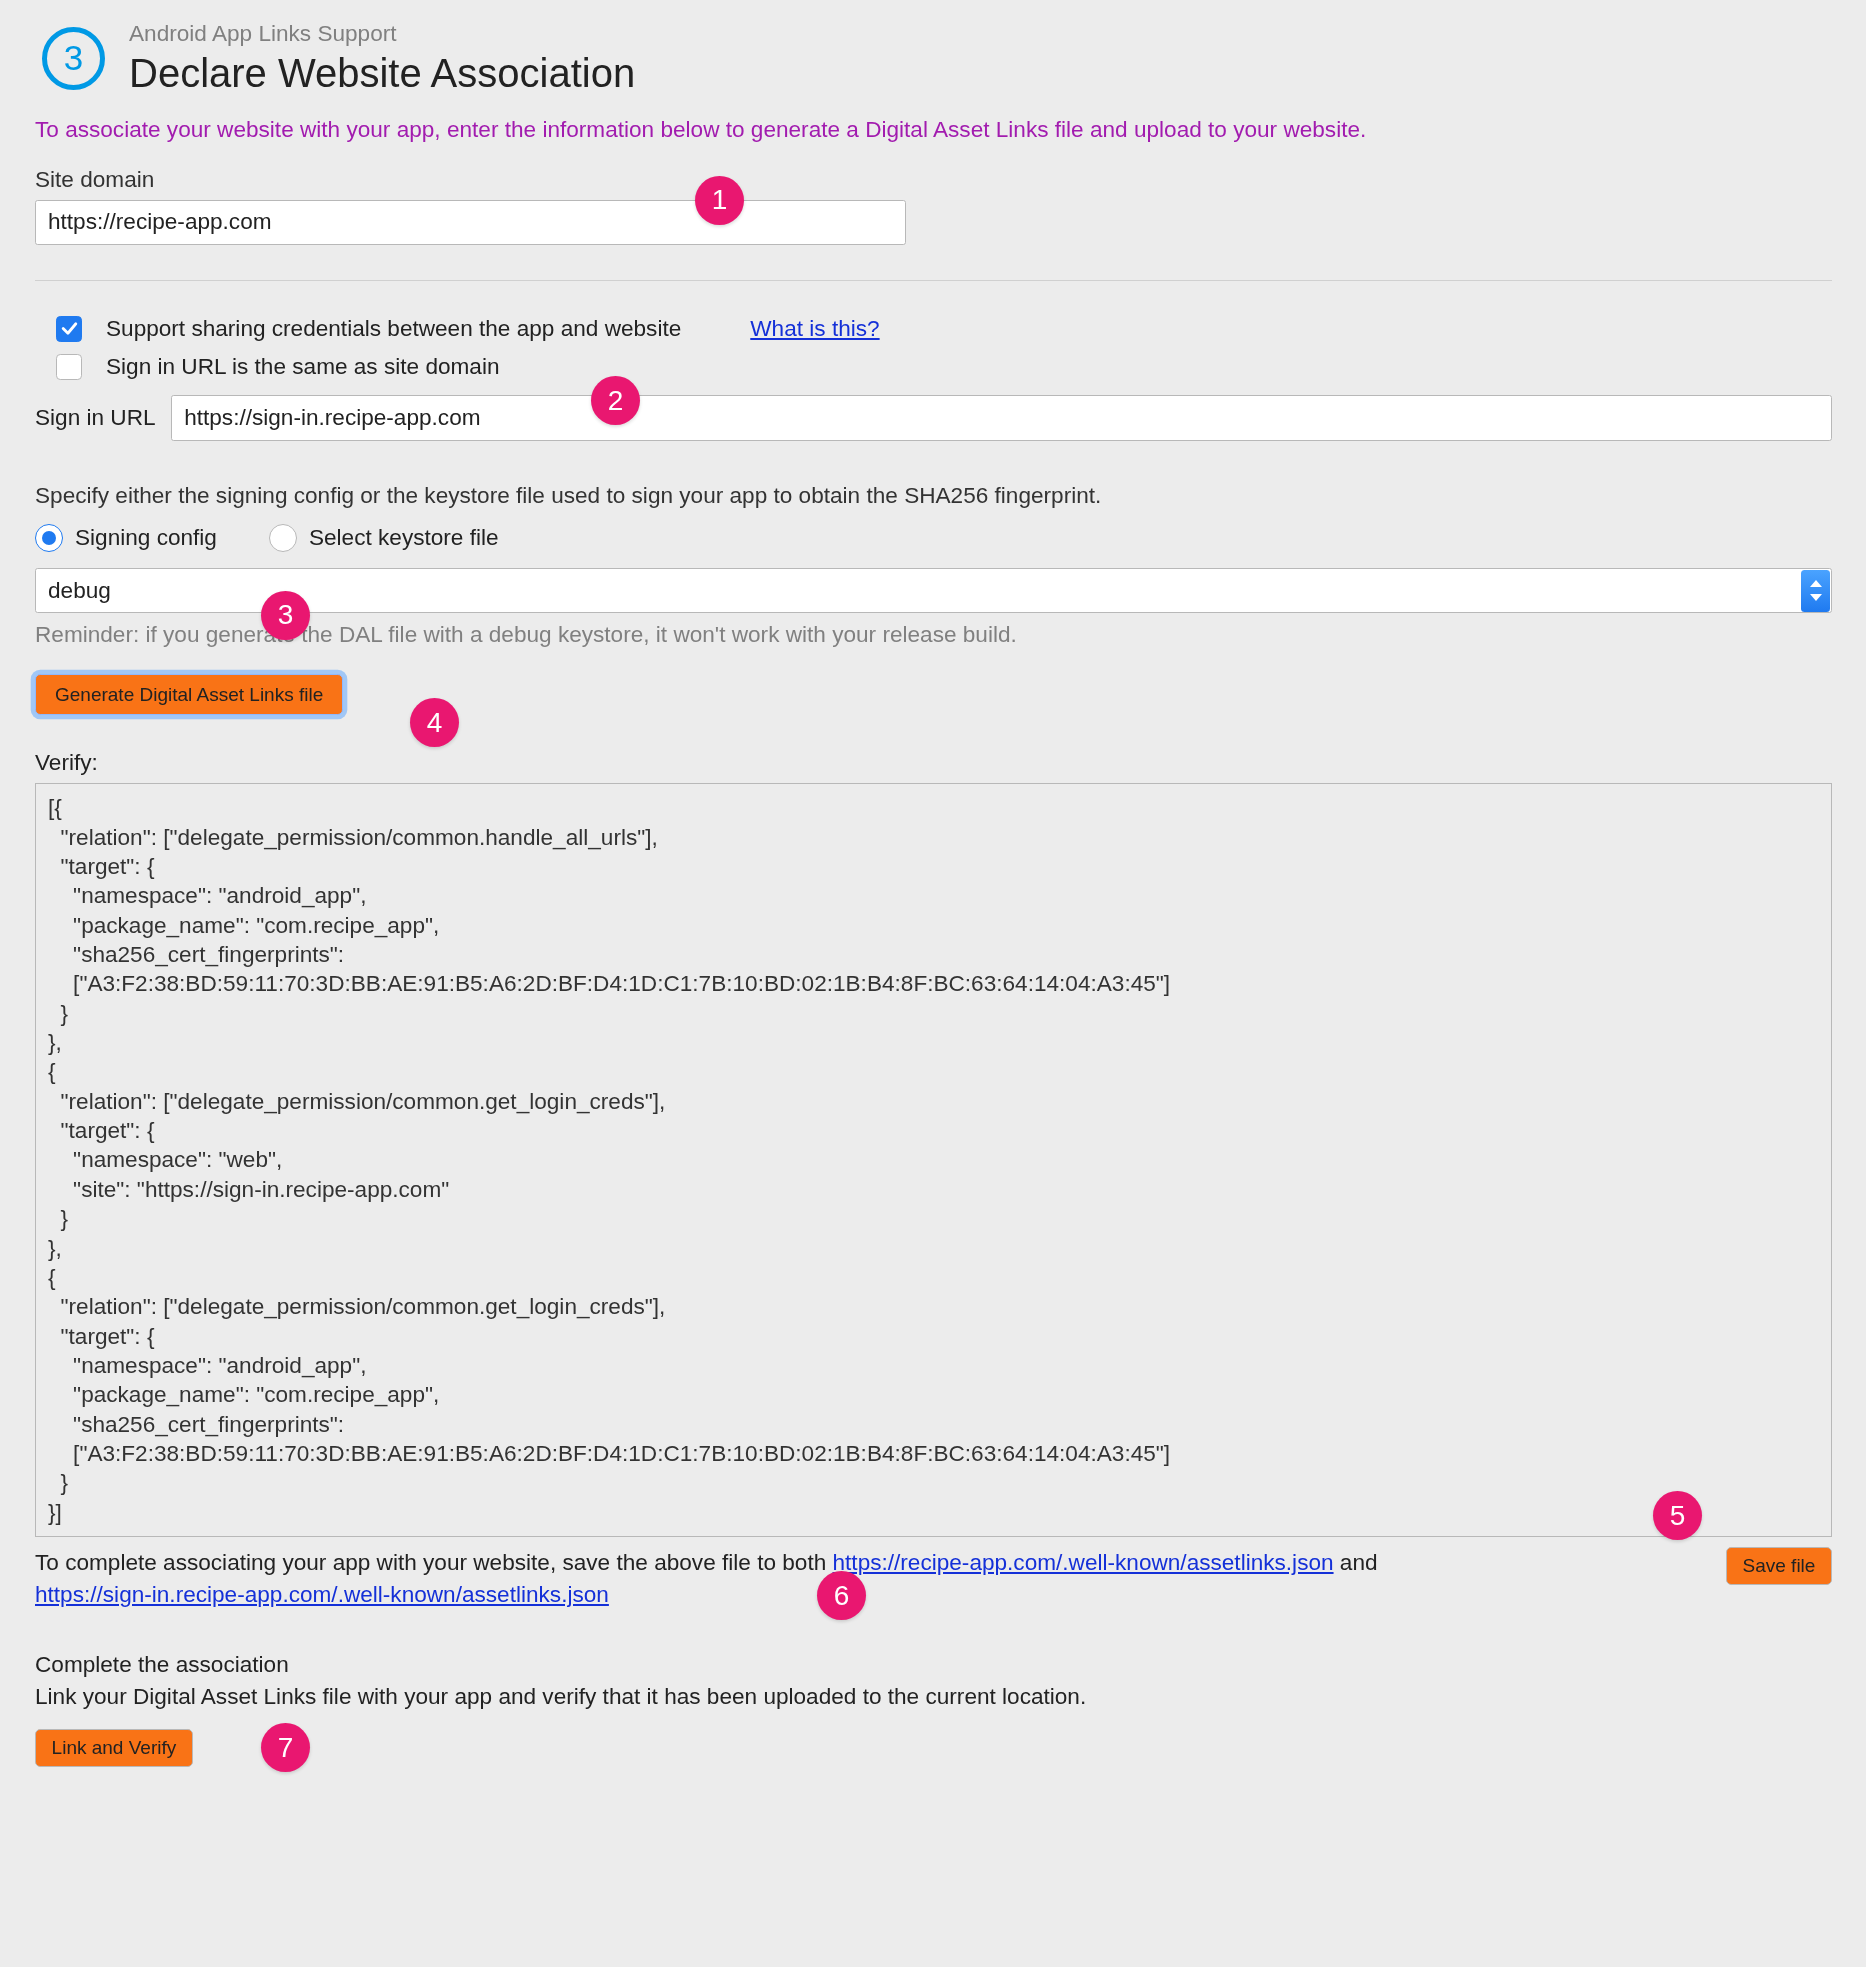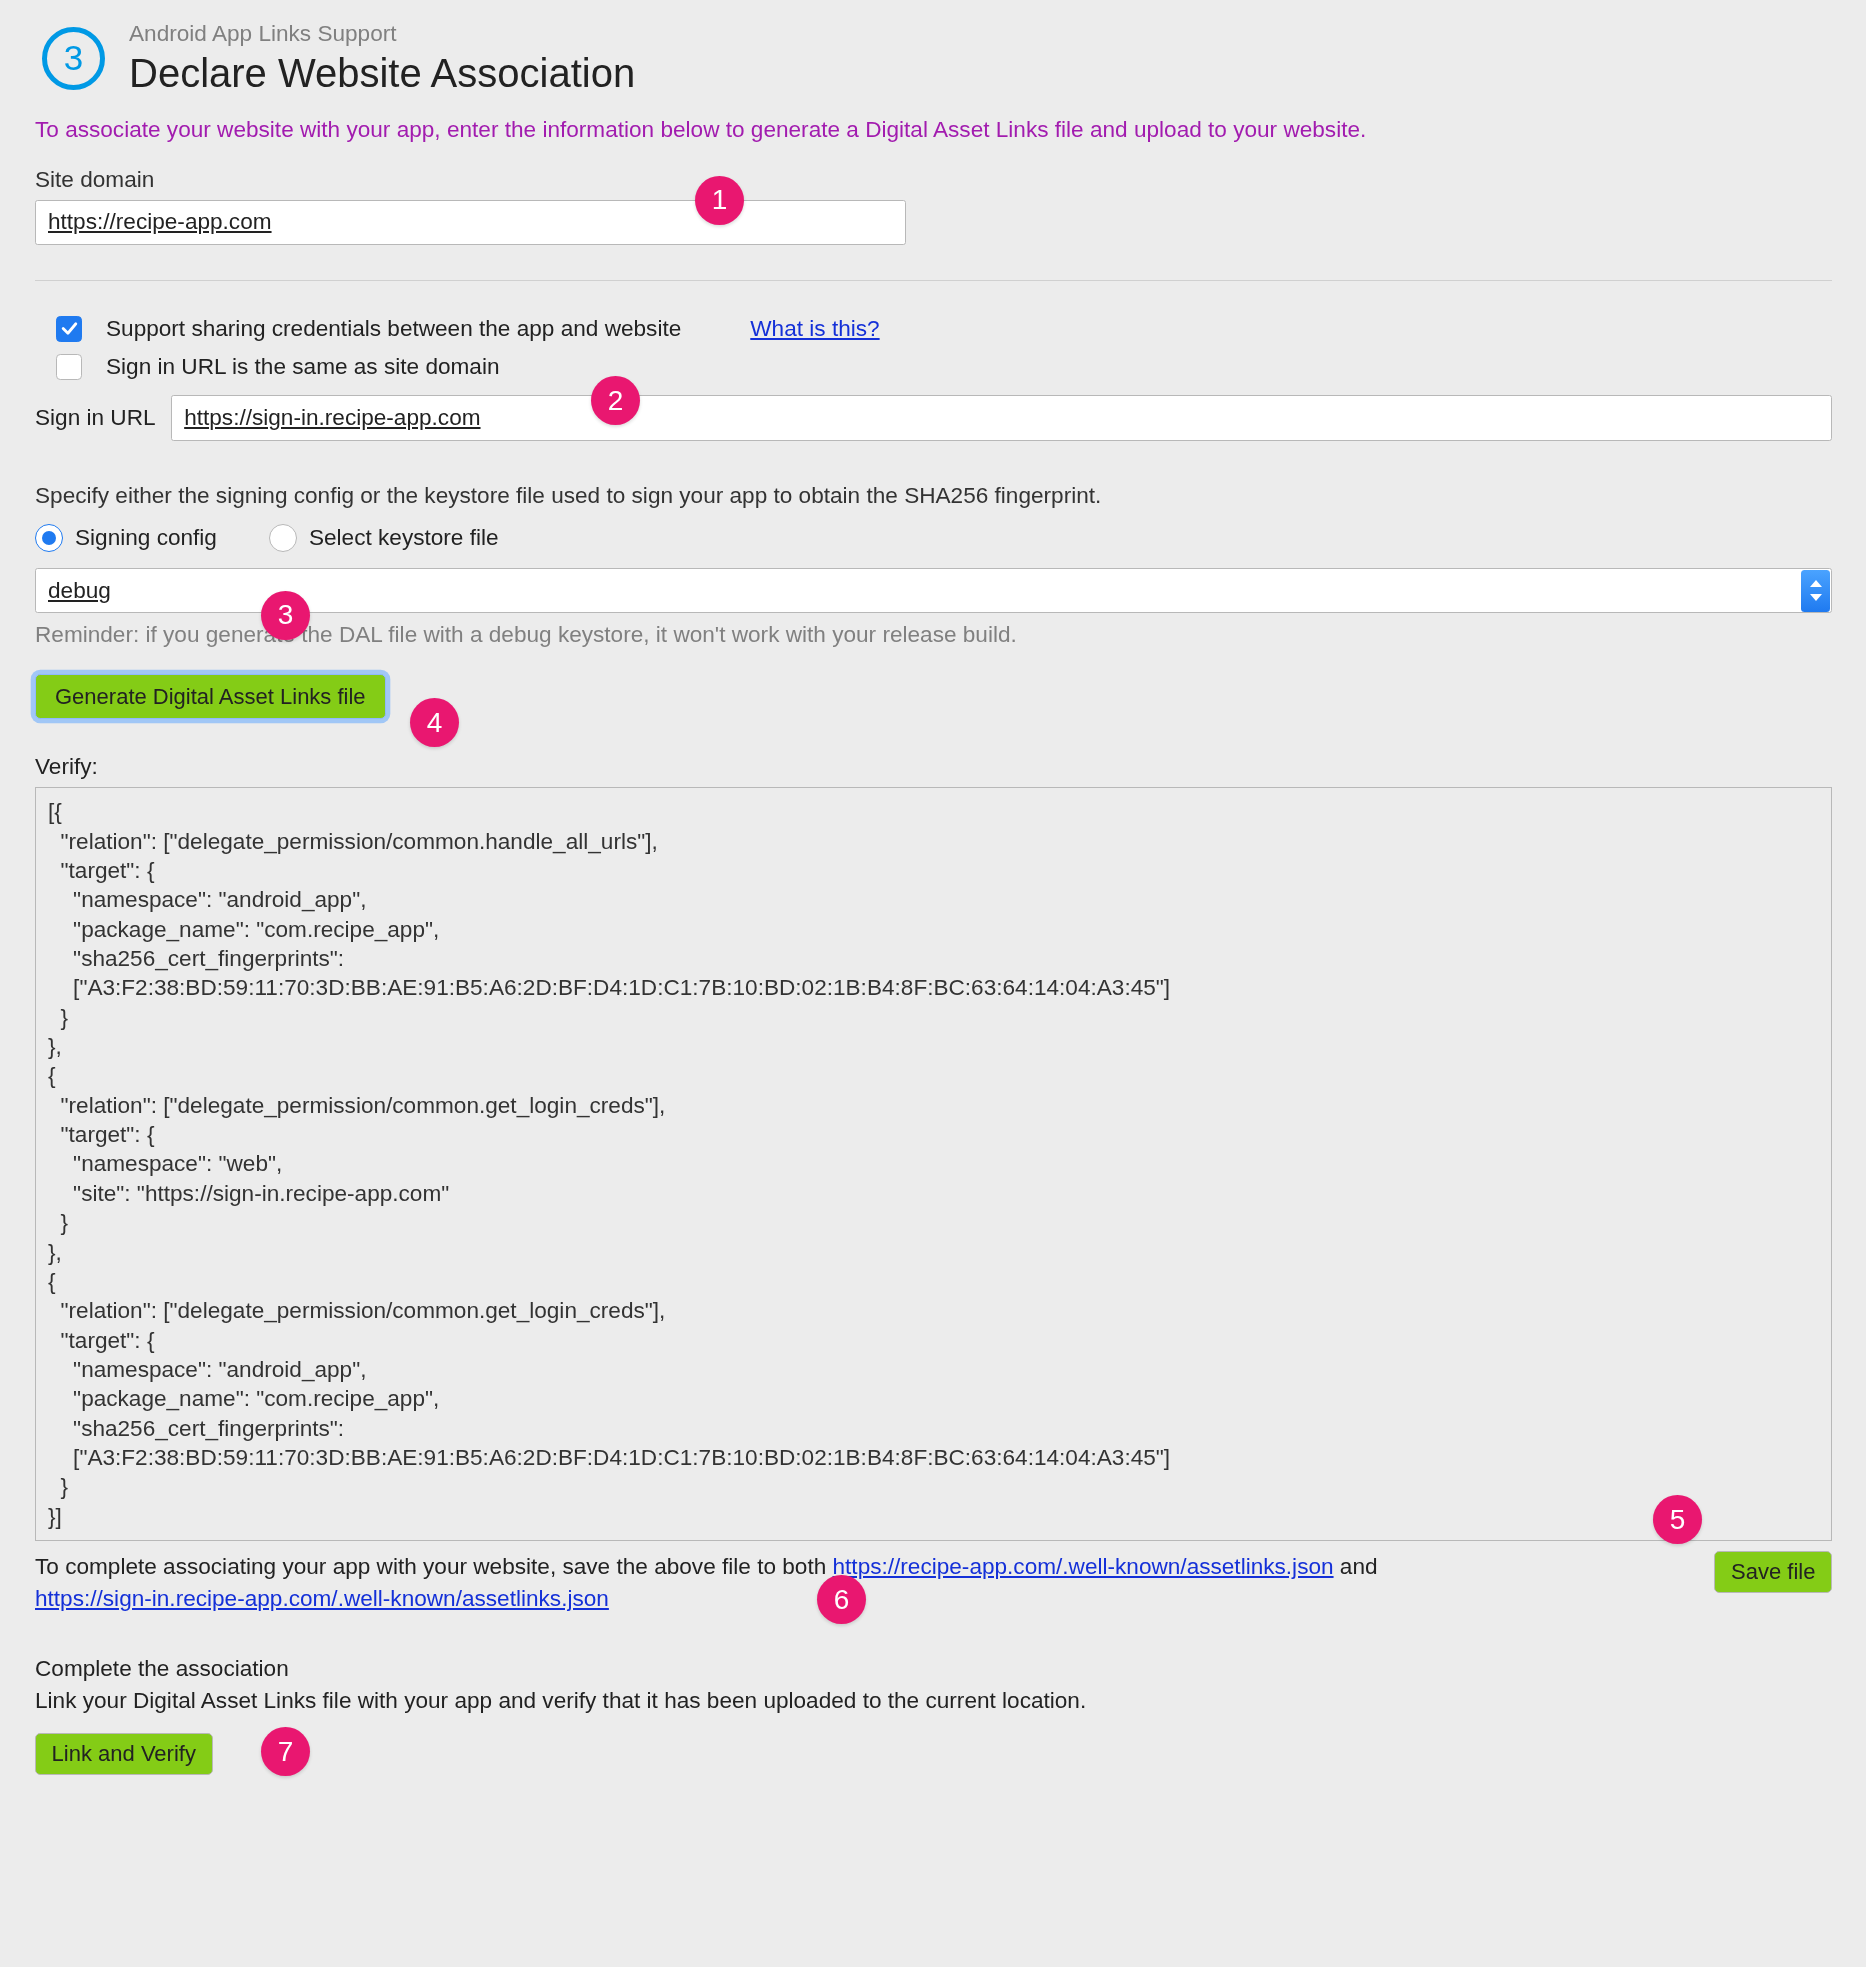--- a/index.html
+++ b/index.html
@@ -47,21 +47,20 @@
   .field-label { color: #333; font-size: 22.6px; margin-bottom: 7px; }
   .text-input {
     width: 100%;
     background: #fff;
     border: 0.9px solid #b8b8b8;
     border-radius: 2.6px;
     padding: 8.7px 12px;
     font-size: 22.6px;
     color: #222;
     outline: none;
-    text-decoration: underline;
   }
 
   hr.section-divider {
     border: none;
     border-top: 0.9px solid #d0d0d0;
     margin: 0 0 35px 0;
   }
 
   
   .chk-row { display: flex; align-items: center; gap: 24px; margin-bottom: 12px; margin-left: 21px; }
@@ -117,25 +116,25 @@
     border-left: 6px solid transparent;
     border-right: 6px solid transparent;
   }
   .combo .stepper::before { border-bottom: 7px solid #fff; margin-bottom: 3.5px; }
   .combo .stepper::after  { border-top: 7px solid #fff; margin-top: 3.5px; }
 
   .hint { color: #808080; margin-top: 8.7px; }
 
   .btn {
     display: inline-block;
-    background: #84cc16;
+    background: #f97316;
     border: 0.9px solid #b8b8b8;
     border-radius: 5.2px;
     padding: 8.7px 19px;
-    font-size: 22px;
+    font-size: 19px;
     color: #222;
     cursor: pointer;
   }
   .btn.focus {
     box-shadow: 0 0 0 4.3px rgba(100,170,255,0.55);
     border-color: #8fb8ff;
   }
   .btn.small { padding: 7px 15.6px; }
 
   .gen-btn-wrap { margin-top: 26px; margin-bottom: 35px; }

